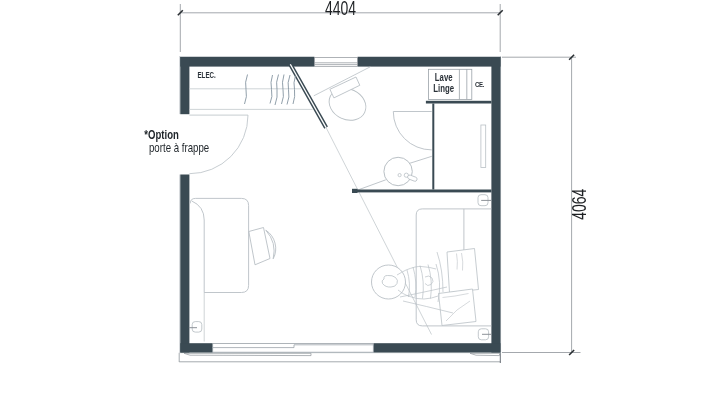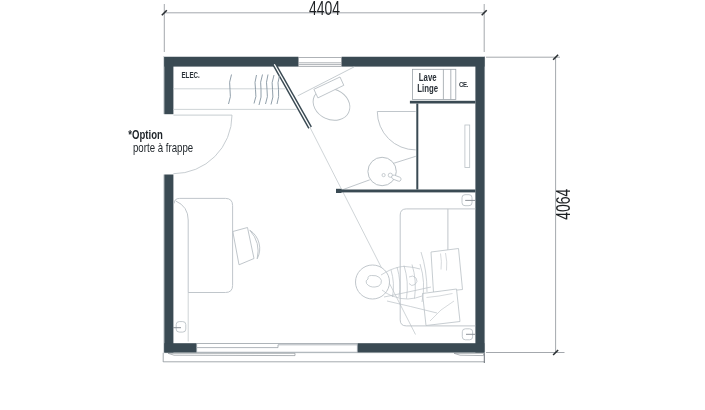--- a/index.html
+++ b/index.html
@@ -1,16 +1,16 @@
 <!DOCTYPE html>
 <html><head>
 <meta charset="utf-8">
 <style>
 html,body{margin:0;padding:0;background:#ffffff;}
-#plan{width:643px;height:410px;position:relative;font-family:"Liberation Sans",sans-serif;}
+#plan{width:643px;height:410px;position:relative;font-family:"Liberation Sans",sans-serif;padding-left:16px;}
 text{font-family:"Liberation Sans",sans-serif;}
 </style>
 </head>
 <body>
 <div id="plan">
 <svg width="705" height="410" viewBox="0 0 705 410">
 <rect width="705" height="410" fill="#ffffff"></rect>
 
 <g stroke="#8d9298" stroke-width="0.8" fill="none">
 <line x1="164.3" y1="4" x2="164.3" y2="52"></line>

